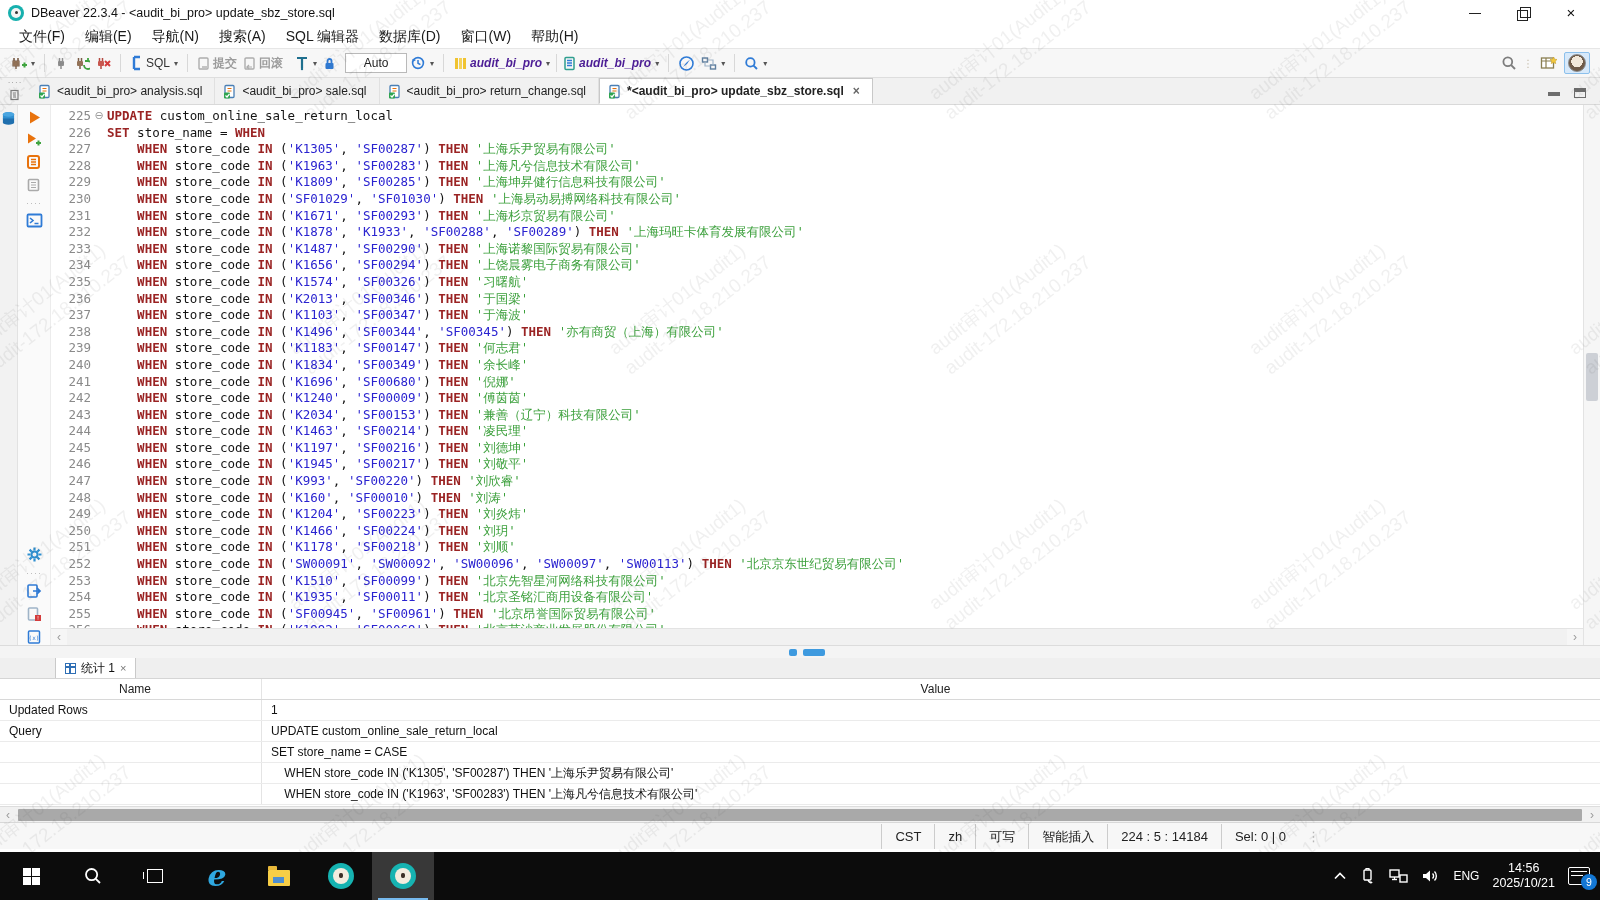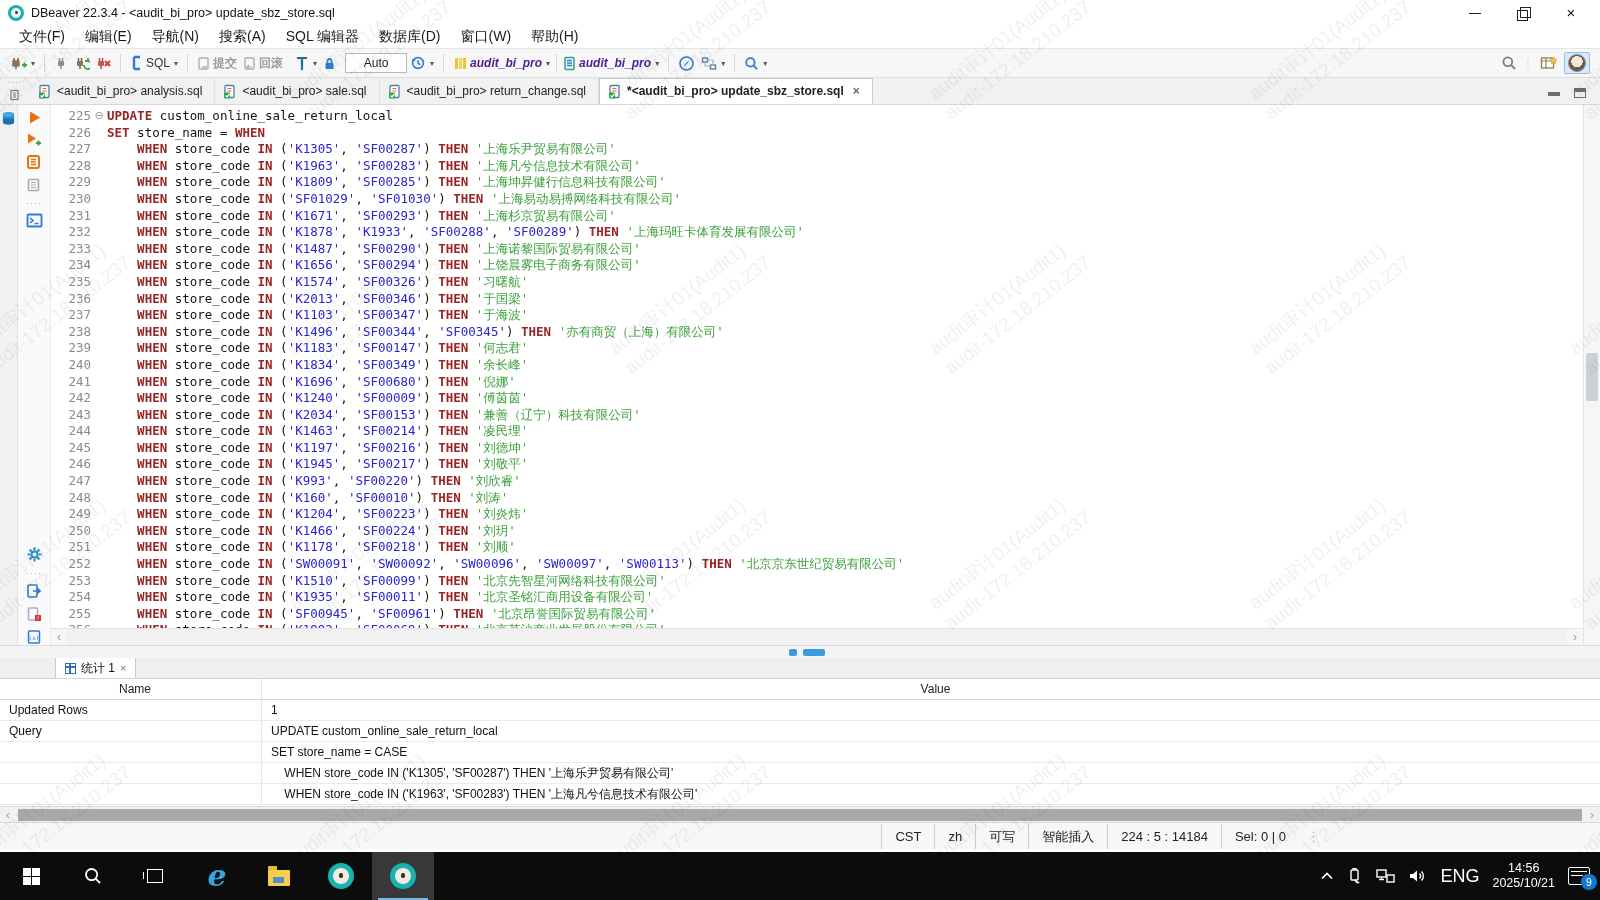--- a/index.html
+++ b/index.html
@@ -111,21 +111,21 @@
   .tv-ico { width:16px; height:14px; border:1.6px solid #fff; position:relative; background:transparent; }
   .tv-ico::before { content:""; position:absolute; left:-5px; top:2px; width:3px; height:7px; border-left:1.6px solid #fff; }
   .edge-e { font-family:"DejaVu Serif",serif; font-style:italic; font-weight:bold; font-size:30px; color:#2fa8e0; line-height:30px; }
   .folder { width:22px; height:16px; background:#f7ce46; border-radius:1px; position:relative; margin-top:4px; }
   .folder::before { content:""; position:absolute; top:-4px; left:0; width:9px; height:4px; background:#e9b93a; border-radius:1px 1px 0 0; }
   .folder::after { content:""; position:absolute; left:5px; top:7px; width:11px; height:6px; background:#4f8fd0; }
   .tb-beaver { width:26px; height:26px; border-radius:50%; background:#16b3b1; position:relative; }
   .tb-beaver::after { content:""; position:absolute; left:5px; top:5px; width:16px; height:16px; border-radius:50%; background:#f3ecde; }
   .tb-beaver::before { content:""; position:absolute; left:11px; top:10px; width:4px; height:5px; background:#3c2f26; border-radius:40%; z-index:1; }
   .tray { margin-left:auto; display:flex; align-items:center; gap:13px; padding-right:10px; }
-  .tray-lang { font-size:18px; }
+  .tray-lang { font-size:12px; }
   .tray-clock { text-align:center; font-size:12.5px; line-height:15px; }
   .notif { position:relative; width:22px; height:18px; border:1.6px solid #fff; border-radius:2px; }
   .notif::before { content:""; position:absolute; left:2px; top:3px; right:2px; border-top:1.4px solid #fff; }
   .notif::after { content:""; position:absolute; left:2px; top:7px; right:6px; border-top:1.4px solid #fff; }
   .notif-badge { position:absolute; right:-8px; bottom:-6px; width:16px; height:16px; border-radius:50%; background:#1377d4; color:#fff; font-size:10.5px; display:flex; align-items:center; justify-content:center; }
 
   svg { display:block; }
 </style>
 </head>
 <body>

